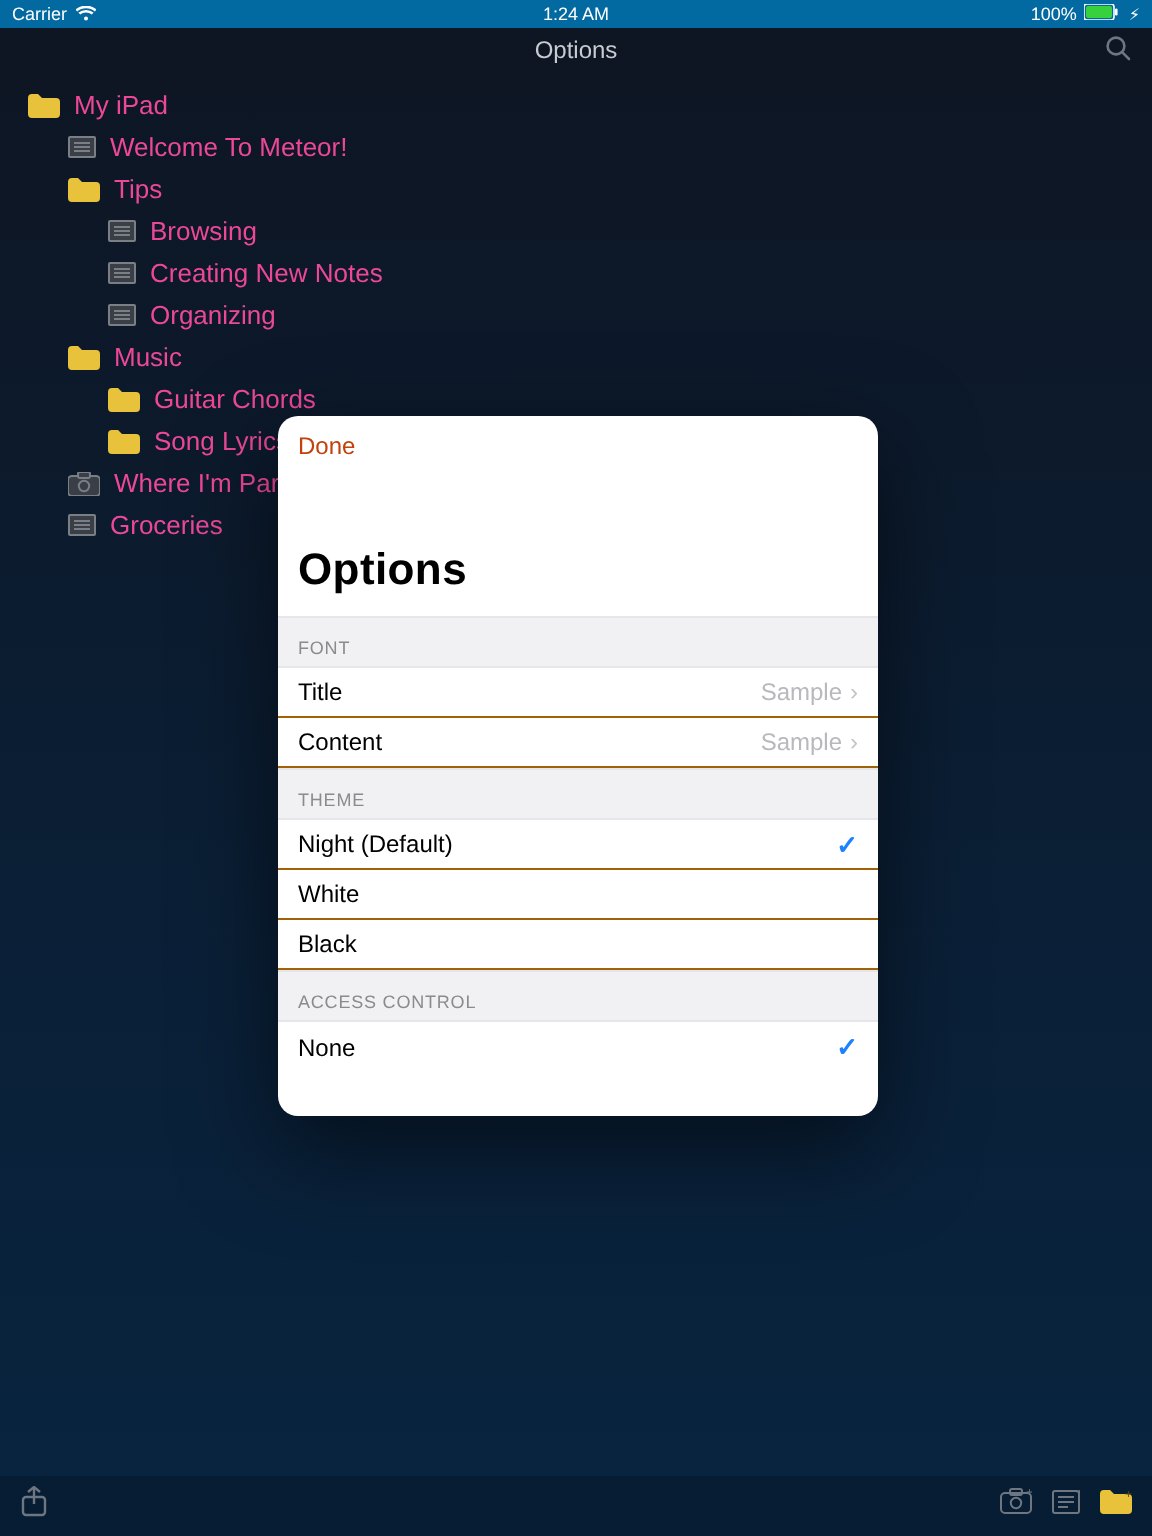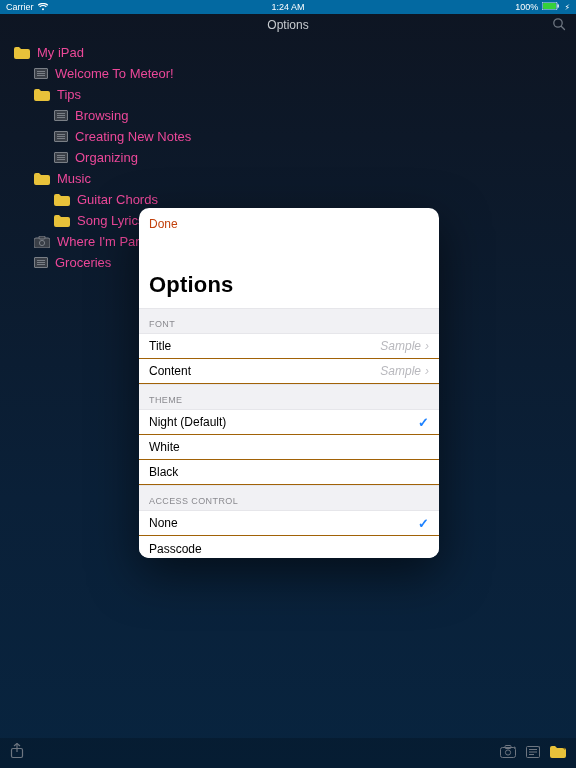--- a/index.html
+++ b/index.html
@@ -36,21 +36,21 @@
 
   
   .scrim { position:absolute; inset:0; }
   .sheet { position:absolute; left:139px; top:208px; width:300px; height:350px; background:#fff; border-radius:10px; box-shadow:0 16px 48px rgba(0,0,0,.55); overflow:hidden; color:#000; }
   .sheet-nav { height:18px; padding:6px 10px 0 10px; }
   .sheet-nav a { color:#c2410c; font-size:12px; text-decoration:none; }
   .sheet-title { font-size:22px; font-weight:800; padding:6px 10px 10px 10px; letter-spacing:.2px;margin-top:40px; }
   .section-header { background:#f1f1f4; color:#8a8a8f; font-size:9px; letter-spacing:.4px; padding:10px 12px 4px 10px; border-top:1px solid #e6e6ea; border-bottom:1px solid #e6e6ea; text-transform:uppercase; }
   .cell { display:flex; align-items:center; justify-content:space-between; padding:0 10px; height:25px; font-size:12px; border-bottom:1px solid #a16207; background:#fff; }
   .cell:last-child { border-bottom:none; }
-  .cell .value { color:#b8b8bd; display:flex; align-items:center; gap:4px; font-size:12px;font-style:italic; }
+  .cell .value { color:#b8b8bd; display:flex; align-items:center; gap:4px; font-size:12px; }
   .chev { color:#c3c3c8; font-size:12px; }
   .check { color:#1e82ff; font-weight:700; font-size:13px; }
 
 </style>
 </head>
 <body>
 
 <div class="status-bar">
   <div class="status-left">
     <span>Carrier</span>
@@ -217,16 +217,13 @@
   </div>
   <div class="cell">
     <span>Black</span>
   </div>
 
   <div class="section-header">ACCESS CONTROL</div>
   <div class="cell">
     <span>None</span>
     <span class="check">✓</span>
   </div>
-  <div class="cell">
-    <span>Passcode</span>
-  </div>
 </div>
 
 </body></html>

